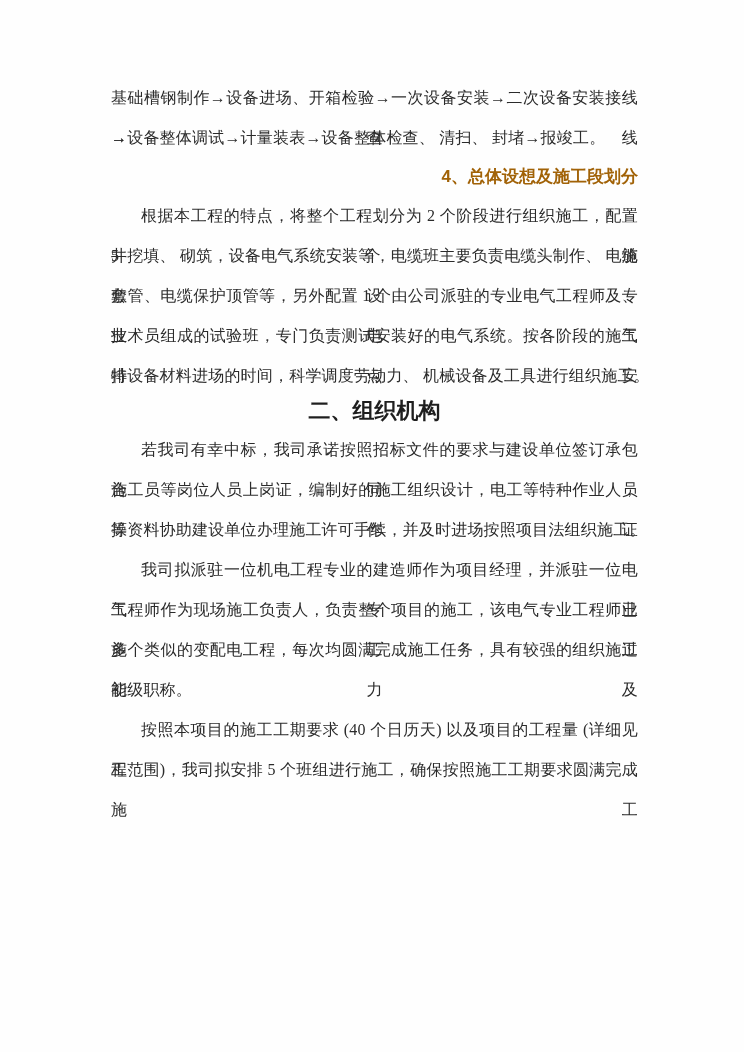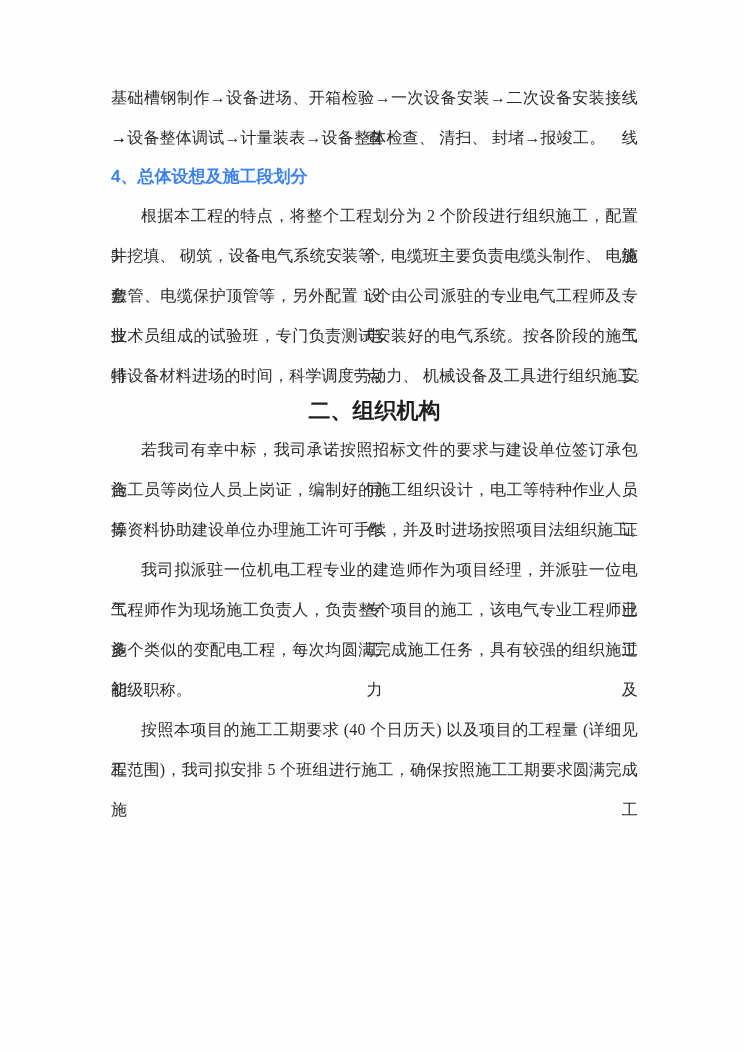--- a/index.html
+++ b/index.html
@@ -37,22 +37,23 @@
   }
   .bline.i {
     text-indent: 30px;
   }
   .h3line {
     font-family: "Liberation Sans", sans-serif;
     font-weight: bold;
     font-size: 17px;
     line-height: 38px;
     height: 38px;
-    color: #3b82f6;
+    color: #a16207;
     white-space: nowrap;
+    text-align: right;
   }
   .h1line {
     font-family: Liberation Mono, monospace;
     font-weight: bold;
     font-size: 22px;
     line-height: 34px;
     height: 34px;
     text-align: center;
     color: #1e1e1e;
     white-space: nowrap;

